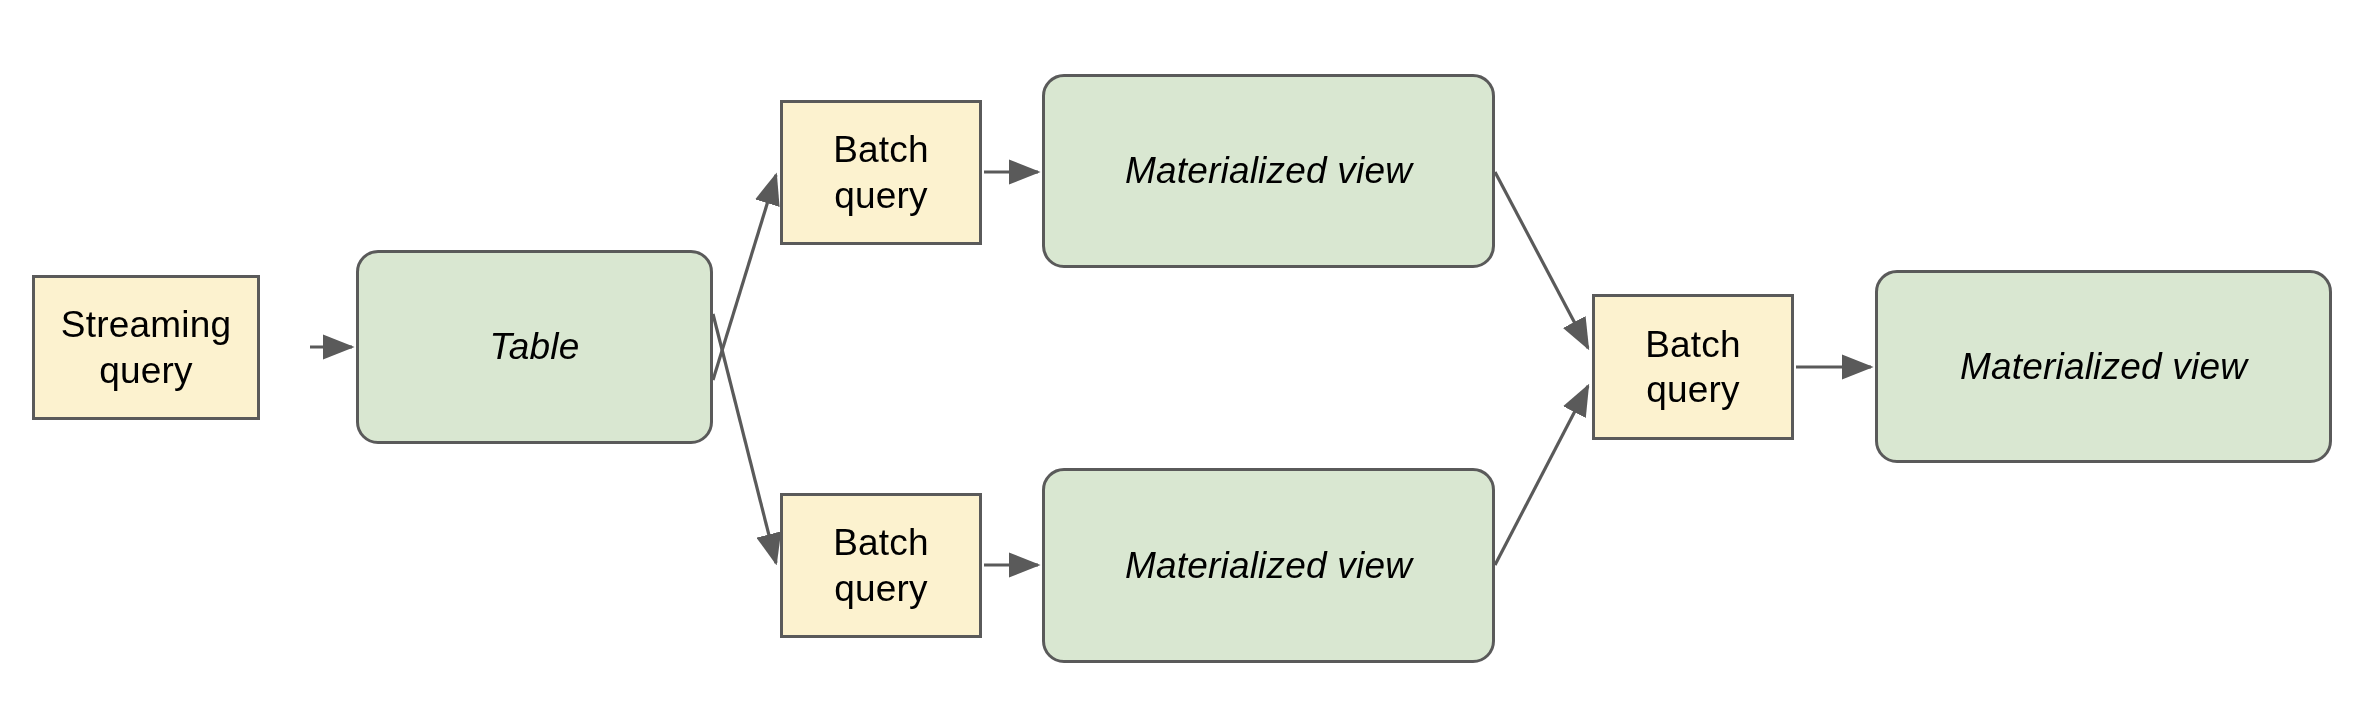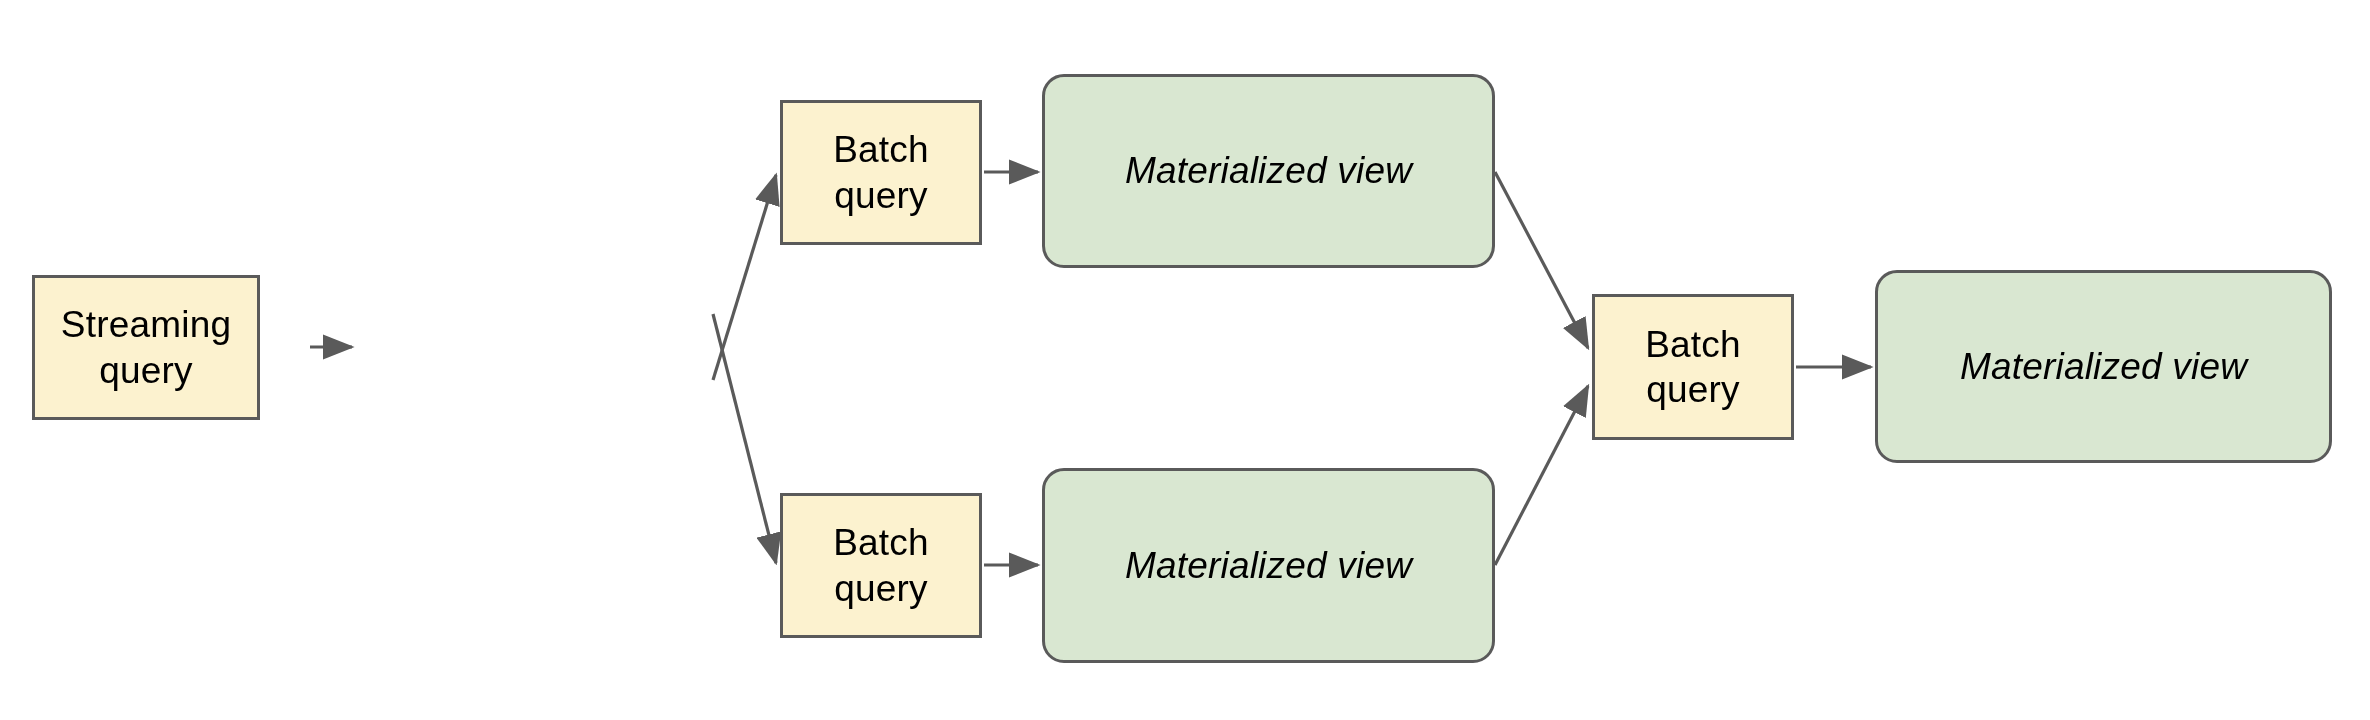--- a/index.html
+++ b/index.html
@@ -78,20 +78,23 @@
         <line x1="1495" y1="565" x2="1588" y2="386" marker-end="url(#arrowhead)" stroke="#5a5a5a" stroke-width="3.2"></line>
         <line x1="1796" y1="367" x2="1871" y2="367" marker-end="url(#arrowhead)" stroke="#5a5a5a" stroke-width="3.2"></line>
       </g>
   </svg>
 
   <div class="node node-proc" style="left: 32px; top: 275px; width: 228px; height: 145px; background: rgb(252, 242, 207); border-color: rgb(90, 90, 90); color: rgb(0, 0, 0);">
     <span class="node-label">Streaming
 query</span>
   </div>
 
+  <div class="node node-store" style="left: 356px; top: 250px; width: 357px; height: 194px; background: rgb(217, 231, 209); border-color: rgb(90, 90, 90); color: rgb(0, 0, 0);">
+    <span class="node-label">Table</span>
+  </div>
 
   <div class="node node-proc" style="left: 780px; top: 100px; width: 202px; height: 145px; background: rgb(252, 242, 207); border-color: rgb(90, 90, 90); color: rgb(0, 0, 0);">
     <span class="node-label">Batch
 query</span>
   </div>
 
   <div class="node node-store" style="left: 1042px; top: 74px; width: 453px; height: 194px; background: rgb(217, 231, 209); border-color: rgb(90, 90, 90); color: rgb(0, 0, 0);">
     <span class="node-label">Materialized view</span>
   </div>
 

